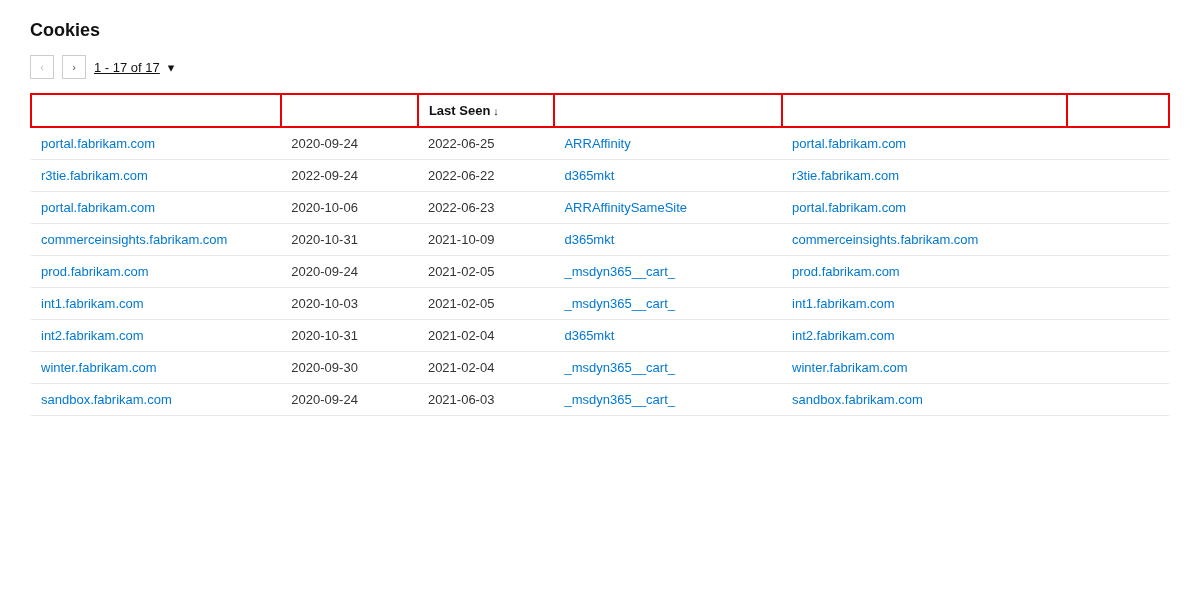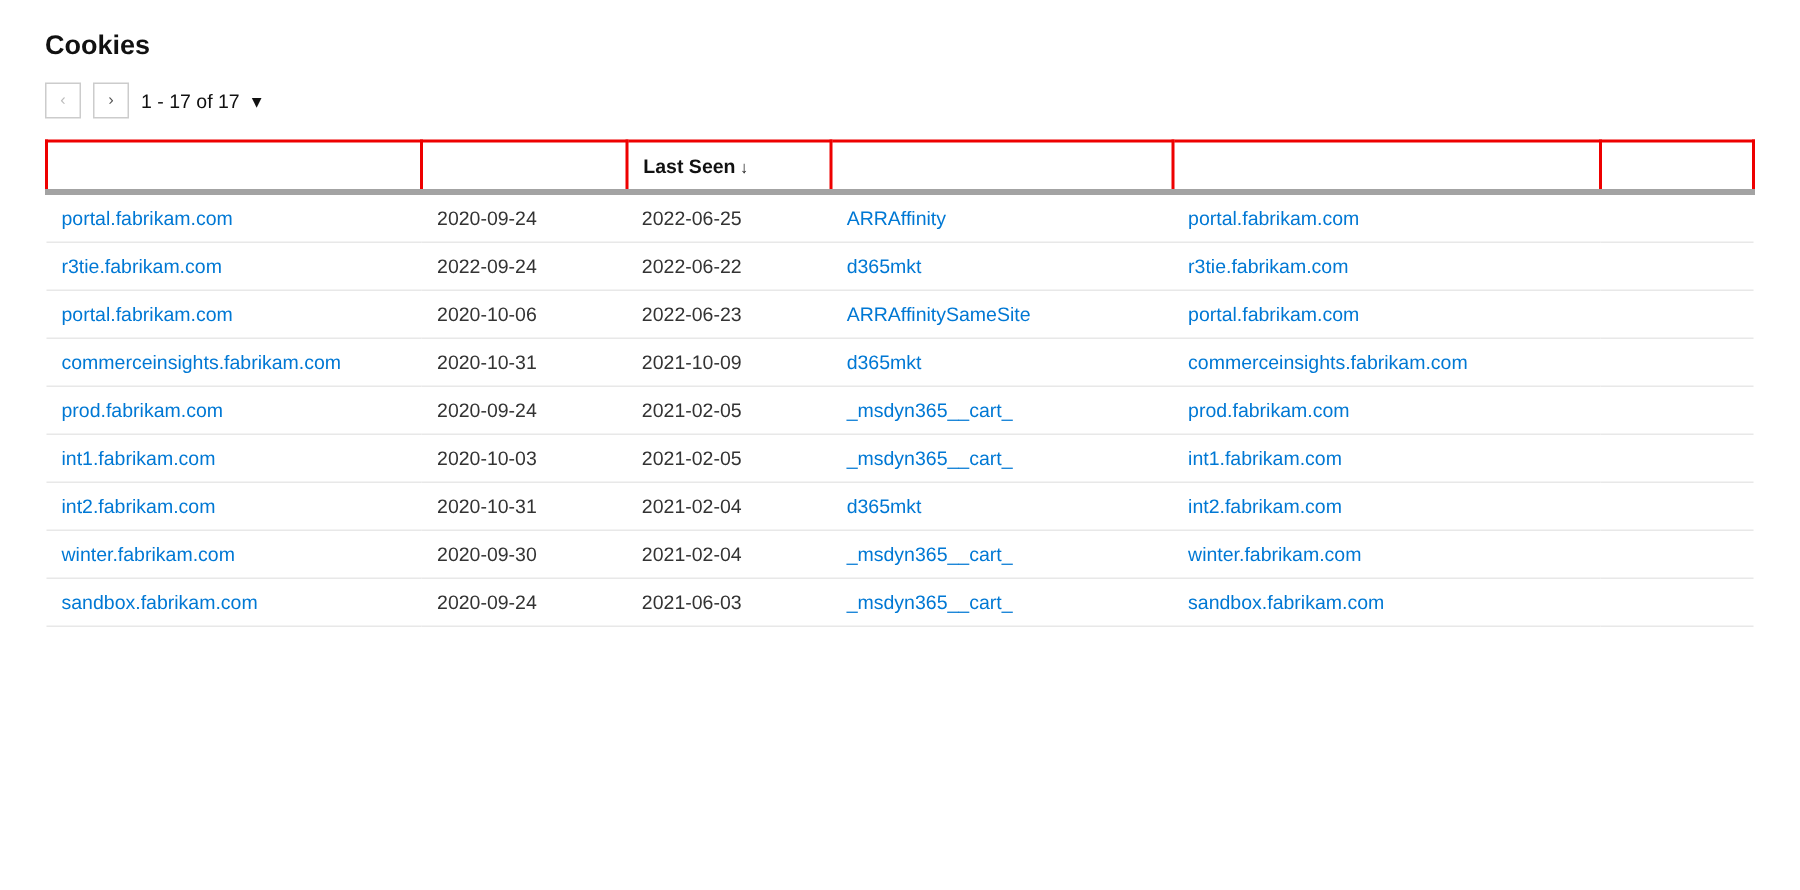--- a/index.html
+++ b/index.html
@@ -34,35 +34,36 @@
       font-size: 11px;
       color: #555;
     }
     .pagination-btn.disabled {
       color: #bbb;
       cursor: default;
     }
     .pagination-count {
       font-size: 13px;
       color: #111;
+      text-decoration: underline;
     }
     .pagination-dropdown {
       font-size: 13px;
       color: #111;
       cursor: pointer;
       display: flex;
       align-items: center;
       gap: 3px;
     }
     table {
       width: 100%;
       border-collapse: collapse;
     }
     thead tr {
-      border-bottom: 4px solid #a3a3a3;
+      border-bottom: 1px solid #a3a3a3;
       border-radius: 16px;
     }
     th {
       text-align: left;
       padding: 8px 10px;
       font-weight: 600;
       font-size: 13px;
       color: #111;
       border: 2px solid #e00;
       background: #fff;

